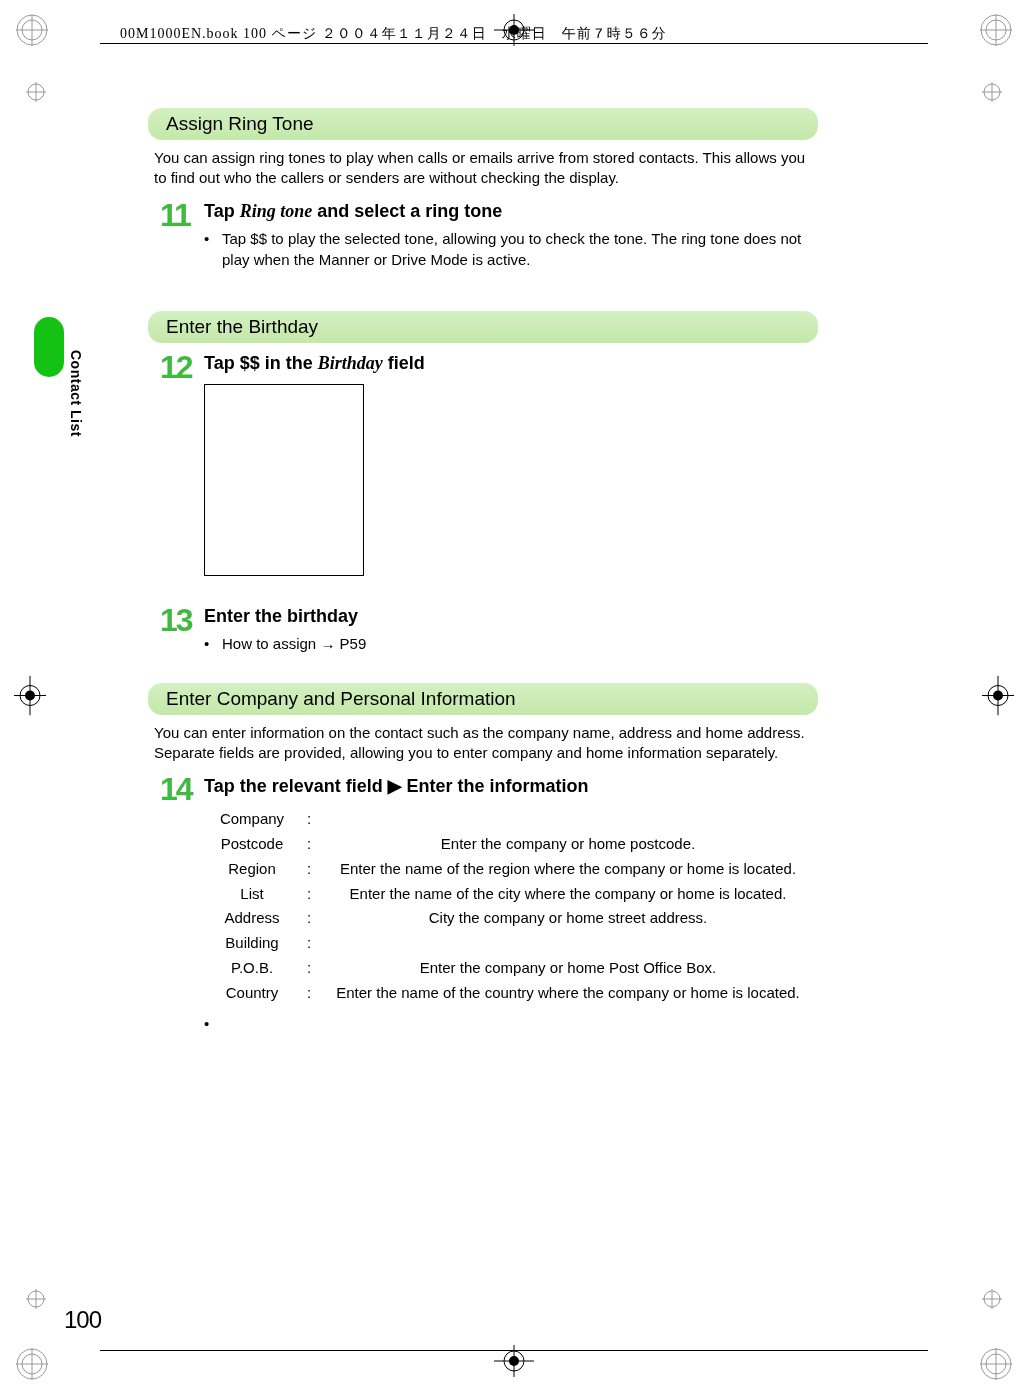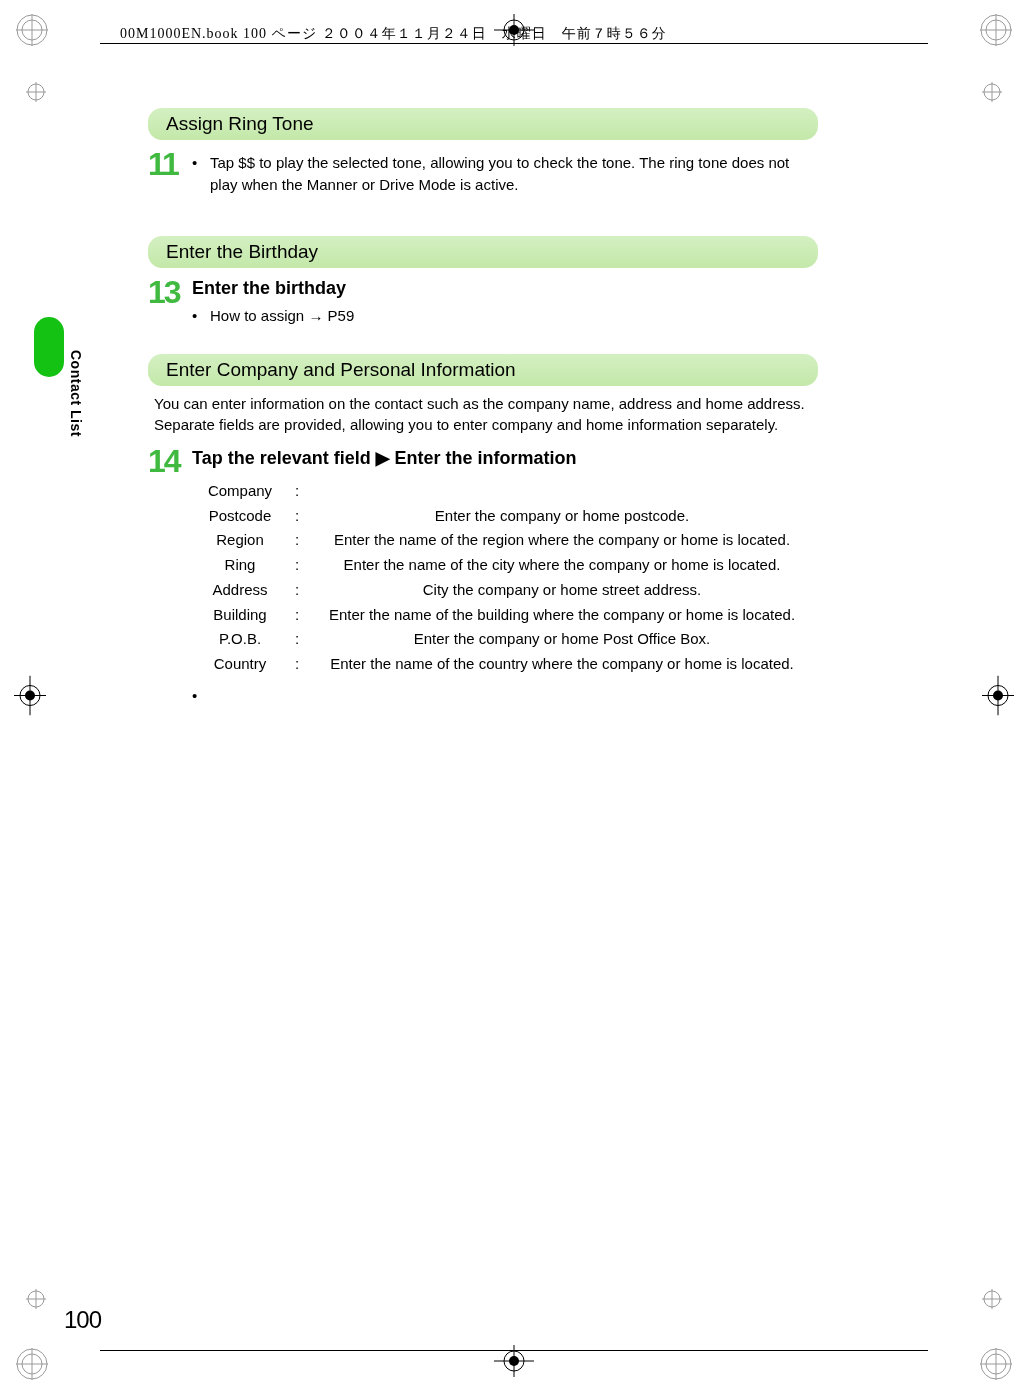--- a/index.html
+++ b/index.html
@@ -59,21 +59,21 @@
     margin-bottom: 8px;
   }
   .body-text {
     margin: 0 0 10px 6px;
     font-size: 15px;
     line-height: 1.35;
   }
   .step-row {
     display: flex;
     align-items: flex-start;
-    margin: 6px 0 4px 0;
+    margin: 6px 0 4px 12px;
   }
   .step-num {
     color: #3fb93f;
     font-weight: bold;
     font-size: 32px;
     font-family: "Arial Narrow", Arial, sans-serif;
     width: 44px;
     flex-shrink: 0;
     line-height: 1;
     letter-spacing: -2px;
@@ -246,35 +246,48 @@
 <div class="header-line"></div>
 <div class="footer-line"></div>
 <div class="header-text">00M1000EN.book  100 ページ  ２００４年１１月２４日　水曜日　午前７時５６分</div>
 
 <div class="side-tab-green"></div>
 <div class="side-label">Contact List</div>
 
 <div class="content">
 
   <div class="section-header">Assign Ring Tone</div>
+  <p class="body-text">You can assign ring tones to play when calls or emails arrive from stored contacts. This allows you to find out who the callers or senders are without checking the display.</p>
 
   <div class="step-row">
     <div class="step-num">11</div>
     <div class="step-body">
+      <div class="step-title">
+        <span>Tap </span><span class="em">Ring tone</span><span> and select a ring tone</span>
+      </div>
       <div class="bullet">
         <span class="dot">•</span>
         <span>Tap $$ to play the selected tone, allowing you to check the tone. The ring tone does not play when the Manner or Drive Mode is active.</span>
       </div>
     </div>
   </div>
 
   <div class="sp36"></div>
 
   <div class="section-header">Enter the Birthday</div>
 
+  <div class="step-row">
+    <div class="step-num">12</div>
+    <div class="step-body">
+      <div class="step-title">
+        <span>Tap $$ in the </span><span class="em">Birthday</span><span> field</span>
+      </div>
+      <div class="img-box"></div>
+    </div>
+  </div>
 
   <div class="step-row">
     <div class="step-num">13</div>
     <div class="step-body">
       <div class="step-title">Enter the birthday</div>
       <div class="bullet">
         <span class="dot">•</span>
         <span>How to assign → P59</span>
       </div>
     </div>
@@ -299,33 +312,32 @@
             <div class="field-label">Postcode</div>
             <div class="field-colon">:</div>
             <div class="field-desc">Enter the company or home postcode.</div>
           </div>
         <div class="field-row">
             <div class="field-label">Region</div>
             <div class="field-colon">:</div>
             <div class="field-desc">Enter the name of the region where the company or home is located.</div>
           </div>
         <div class="field-row">
-            <div class="field-label">Ring</div>
+            <div class="field-label">List</div>
             <div class="field-colon">:</div>
             <div class="field-desc">Enter the name of the city where the company or home is located.</div>
           </div>
         <div class="field-row">
             <div class="field-label">Address</div>
             <div class="field-colon">:</div>
             <div class="field-desc">City the company or home street address.</div>
           </div>
         <div class="field-row">
             <div class="field-label">Building</div>
             <div class="field-colon">:</div>
-            <div class="field-desc">Enter the name of the building where the company or home is located.</div>
           </div>
         <div class="field-row">
             <div class="field-label">P.O.B.</div>
             <div class="field-colon">:</div>
             <div class="field-desc">Enter the company or home Post Office Box.</div>
           </div>
         <div class="field-row">
             <div class="field-label">Country</div>
             <div class="field-colon">:</div>
             <div class="field-desc">Enter the name of the country where the company or home is located.</div>

